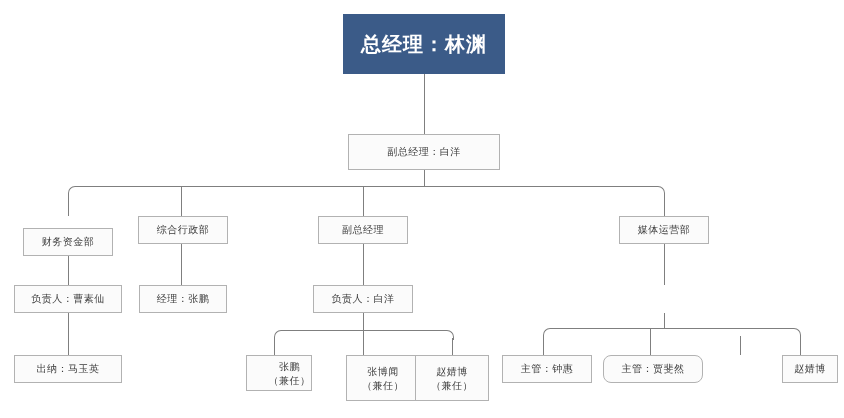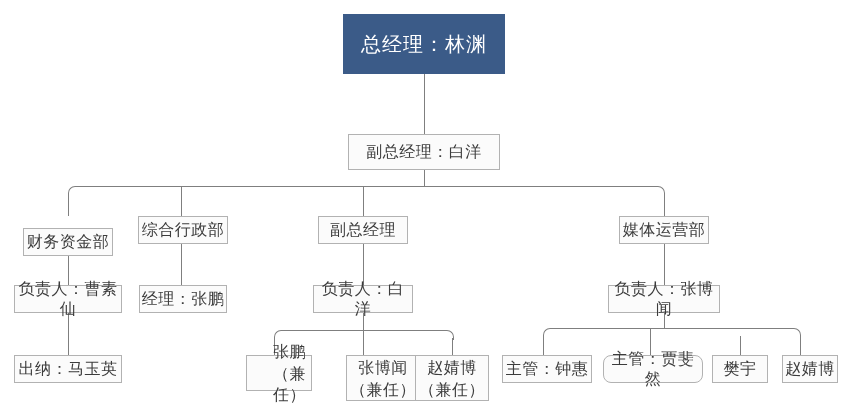--- a/index.html
+++ b/index.html
@@ -22,21 +22,21 @@
   .node {
     position: absolute;
     box-sizing: border-box;
     display: flex;
     align-items: center;
     justify-content: center;
     text-align: center;
     border: 1px solid #b2b2b2;
     background: #fbfbfb;
     color: #3c3c3c;
-    font-size: 16px;
+    font-size: 10px;
     line-height: 1.25;
     letter-spacing: 0.5px;
     white-space: pre-line;
     z-index: 3;
   }
   .node.root {
     background: #3b5b88;
     border: 1px solid #3b5b88;
     color: #ffffff;
     font-size: 20px;
@@ -68,21 +68,21 @@
     border-width: 0;
   }
   .elbow.tl { border-top-width: 1px; border-left-width: 1px; border-top-left-radius: 7px; }
   .elbow.tr { border-top-width: 1px; border-right-width: 1px; border-top-right-radius: 7px; }
 </style>
 </head>
 <body>
 
 <div id="chart-root">
 
-  <div class="node root" style="left:343px; top:14px; width:162px; height:60px;">总经理：林渊</div>
+  <div class="node root" style="left:343px; top:14px; width:162px; height:60px;font-weight:bold;">总经理：林渊</div>
 
   <div class="v-line" style="left:424px; top:74px; height:60px;"></div>
 
   <div class="node" style="left:348px; top:134px; width:152px; height:36px;">副总经理：白洋</div>
 
   <div class="v-line" style="left:424px; top:170px; height:16px;"></div>
 
   <div class="h-line" style="left:75px; top:186px; width:582px;"></div>
 
   <div class="elbow tl" style="left:68px; top:186px; width:8px; height:9px;"></div>
@@ -99,21 +99,20 @@
   <div class="node" style="left:619px; top:216px; width:90px; height:28px;">媒体运营部</div>
 
   <div class="v-line" style="left:68px; top:244px; height:41px;"></div>
   <div class="v-line" style="left:181px; top:244px; height:41px;"></div>
   <div class="v-line" style="left:363px; top:244px; height:41px;"></div>
   <div class="v-line" style="left:664px; top:244px; height:41px;"></div>
 
   <div class="node" style="left:14px; top:285px; width:108px; height:28px;">负责人：曹素仙</div>
   <div class="node" style="left:313px; top:285px; width:100px; height:28px;">负责人：白洋</div>
   <div class="node" style="left:139px; top:285px; width:88px; height:28px;">经理：张鹏</div>
-  <div class="node" style="left:608px; top:285px; width:112px; height:28px;">负责人：张博闻</div>
 
   <div class="v-line" style="left:68px; top:313px; height:42px;"></div>
 
   <div class="v-line" style="left:363px; top:313px; height:17px;"></div>
   <div class="h-line" style="left:281px; top:330px; width:165px;"></div>
   <div class="elbow tl" style="left:274px; top:330px; width:8px; height:9px;"></div>
   <div class="elbow tr" style="left:445px; top:330px; width:8px; height:9px;"></div>
   <div class="v-line" style="left:274px; top:338px; height:17px;"></div>
   <div class="v-line" style="left:363px; top:330px; height:25px;"></div>
   <div class="v-line" style="left:452px; top:338px; height:17px;"></div>
@@ -131,16 +130,15 @@
 
   <div class="node two-line" style="left:246px; top:355px; width:66px; height:36px;padding-left:21px;">张鹏
 （兼任）</div>
   <div class="node two-line" style="left:326px; top:355px; width:74px; height:46px;margin-left:20px;">张博闻
 （兼任）</div>
   <div class="node two-line" style="left:415px; top:355px; width:74px; height:46px;">赵婧博
 （兼任）</div>
 
   <div class="node" style="left:502px; top:355px; width:90px; height:28px;">主管：钟惠</div>
   <div class="node" style="left:603px; top:355px; width:100px; height:28px;border-radius:8px;">主管：贾斐然</div>
-  <div class="node" style="left:712px; top:355px; width:56px; height:28px;">樊宇</div>
   <div class="node" style="left:782px; top:355px; width:56px; height:28px;">赵婧博</div>
 
 </div>
 
 </body></html>

